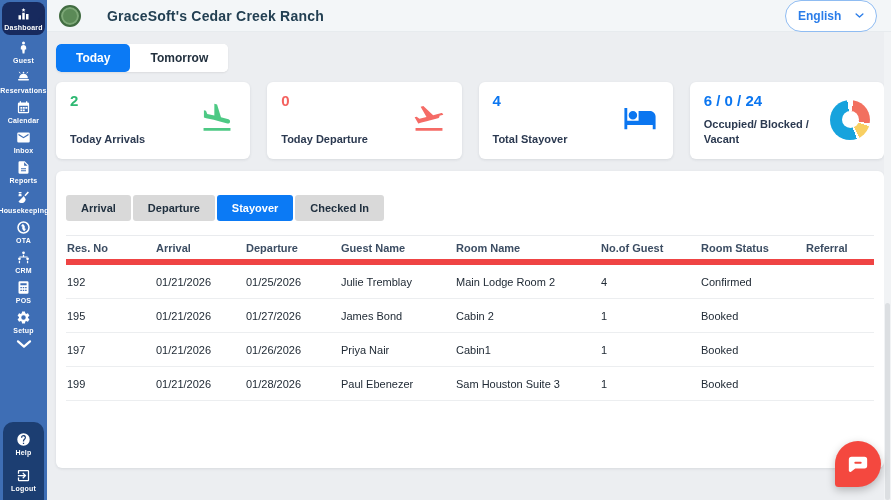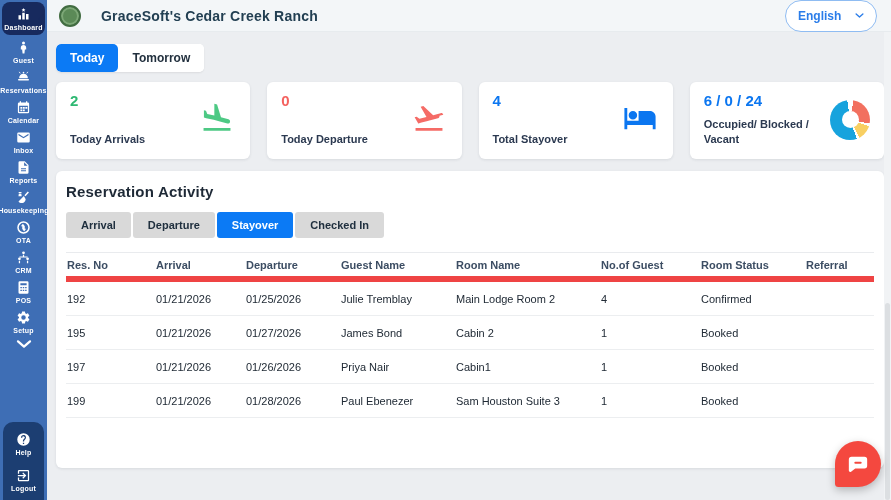--- a/index.html
+++ b/index.html
@@ -12,31 +12,31 @@
   .nav-item .lbl { font-size:7px; font-weight:bold; margin-top:2px; letter-spacing:.2px; white-space:nowrap; }
   .nav-item svg { width:15px; height:15px; }
   .nav-item.active { background:#172a5e; margin:2px; border-radius:8px; padding:5px 0 4px; position:relative; }
   .nav-item.active .notch { position:absolute; right:1px; top:50%; transform:translateY(-50%); width:0; height:0; border-top:5px solid transparent; border-bottom:5px solid transparent; border-right:6px solid #172a5e; }
   .nav-chevron { display:flex; justify-content:center; padding:2px 0 4px; cursor:pointer; }
   .sidebar-footer { margin:auto 3px 0; background:#1c3e72; border-radius:10px 10px 0 0; padding:7px 0 5px; display:flex; flex-direction:column; gap:6px; }
 
   
   .header { position:absolute; left:47px; top:0; right:0; height:32px; background:#f3f6f8; display:flex; align-items:center; padding:0 14px 0 12px; border-bottom:1px solid #e7ebee; }
   .logo { width:22px; height:22px; border-radius:50%; background:#5b8a57; border:2px solid #416c41; box-shadow:inset 0 0 0 2px #7da877; flex:0 0 auto; }
-  .app-title { margin-left:20px; font-size:14px; font-weight:bold; color:#223f52; letter-spacing:.2px; }
+  .app-title { margin-left:26px; font-size:14px; font-weight:bold; color:#223f52; letter-spacing:.2px; }
   .header-right { margin-left:auto; display:flex; gap:10px; align-items:center; }
   .pill { display:flex; align-items:center; gap:0; border:1px solid #8fbcf2; border-radius:999px; background:#fff; color:#2b7de9; font-size:12px; font-weight:bold; padding:8px 12px; cursor:pointer; }
   .pill.lang { min-width:92px; justify-content:space-between; }
   .pill svg { width:9px; height:9px; }
 
   
   .main { position:absolute; left:47px; top:32px; right:7px; bottom:0; padding:12px 0 0 9px; }
 
   .tab-group { display:inline-flex; background:#fff; border-radius:5px; overflow:hidden; box-shadow:0 1px 2px rgba(0,0,0,.08); }
-  .tab { font-size:12px; font-weight:bold; padding:7px 14px; cursor:pointer; color:#22303e; background:#fff; border:none; font-family:inherit; }
+  .tab { font-size:12px; font-weight:bold; padding:7px 20px; cursor:pointer; color:#22303e; background:#fff; border:none; font-family:inherit; }
   .tab.active { background:#0b7af5; color:#fff; border-radius:5px; }
 
   .stats-row { display:flex; gap:17px; margin-top:10px; width:828px; }
   .stat-card { flex:1; background:#fff; border-radius:6px; box-shadow:0 1px 3px rgba(30,40,60,.10); padding:10px 14px 12px; height:77px; display:flex; justify-content:space-between; cursor:pointer; }
   .stat-left { display:flex; flex-direction:column; justify-content:space-between; }
   .stat-value { font-size:15px; font-weight:bold; }
   .stat-label { font-size:11px; font-weight:bold; color:#2b3950; line-height:1.35; max-width:118px; }
   .stat-icon { align-self:center; }
   .stat-icon svg { width:38px; height:34px; }
   .donut { width:40px; height:40px; border-radius:50%; position:relative; }
@@ -219,21 +219,20 @@
           <div class="stat-value" style="color: rgb(11, 118, 240);">6 / 0 / 24</div>
           <div class="stat-label">Occupied/ Blocked / Vacant</div>
         </div>
         <div class="stat-icon">
           <div class="donut" style="background: conic-gradient(rgb(255, 255, 255) 0deg, rgb(255, 255, 255) 10deg, rgb(242, 112, 95) 10deg, rgb(242, 112, 95) 100deg, rgb(255, 255, 255) 100deg, rgb(255, 255, 255) 108deg, rgb(248, 207, 98) 108deg, rgb(248, 207, 98) 152deg, rgb(255, 255, 255) 152deg, rgb(255, 255, 255) 160deg, rgb(23, 163, 221) 160deg, rgb(23, 163, 221) 352deg, rgb(255, 255, 255) 352deg, rgb(255, 255, 255) 360deg);"></div>
         </div>
       </div>
     </div>
 
   <section class="panel">
-    <div class="panel-title">Reservation Activity</div>
     <div class="filters" id="filters">
         <button class="filter-btn">Arrival</button>
         <button class="filter-btn">Departure</button>
         <button class="filter-btn active">Stayover</button>
         <button class="filter-btn">Checked In</button>
       </div>
     <div class="rtable" id="rtable">
         <div class="trow head">
           <div class="tcell">Res. No</div>
           <div class="tcell">Arrival</div>

